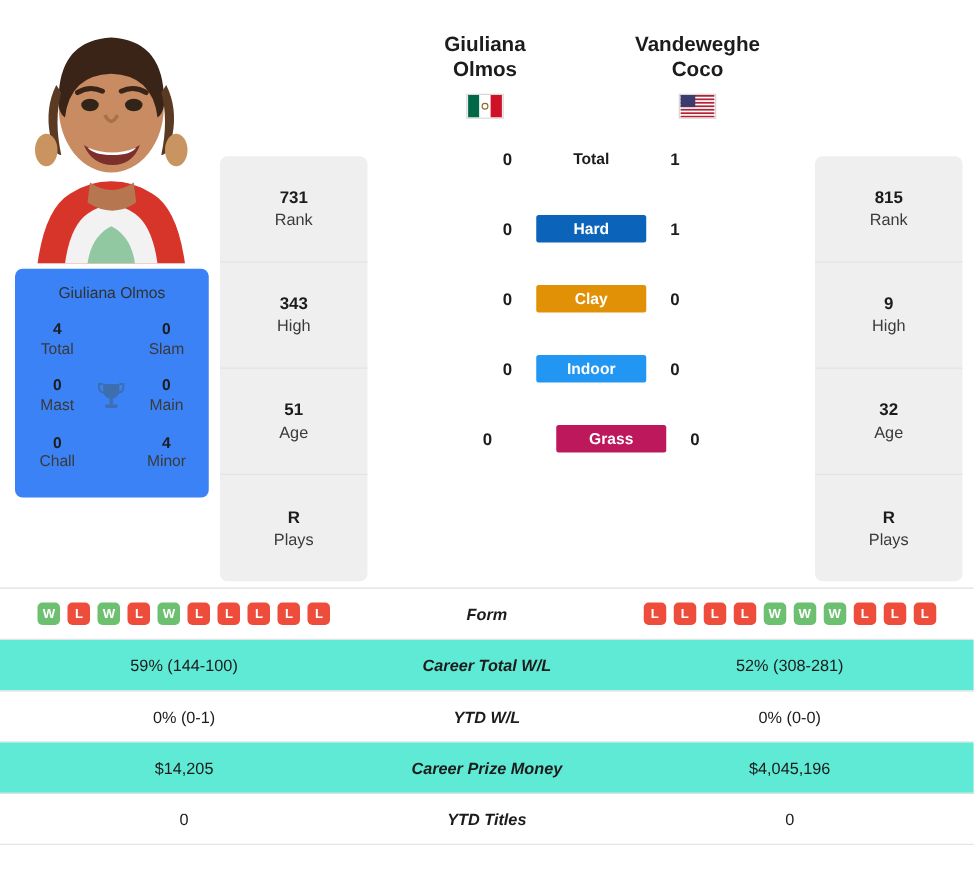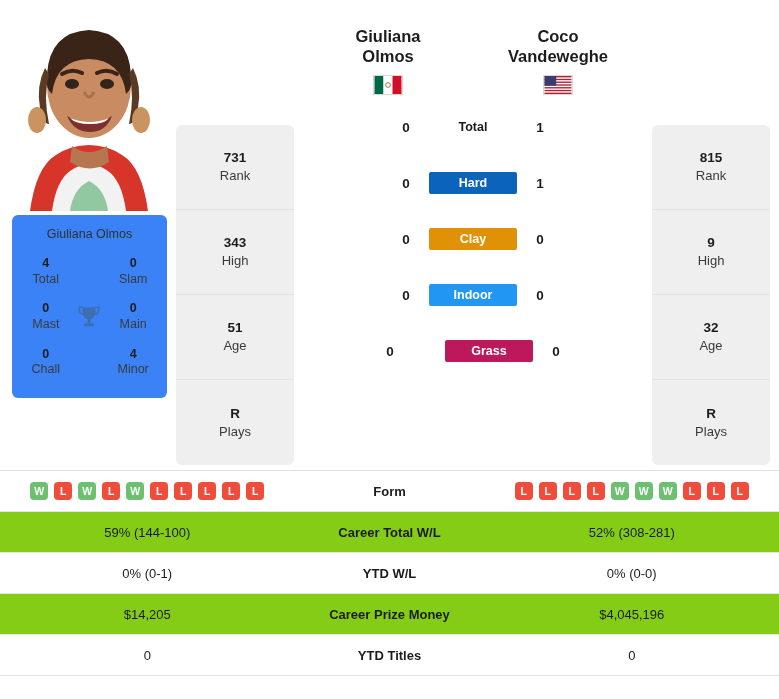--- a/index.html
+++ b/index.html
@@ -124,28 +124,28 @@
     border-radius: 2px;
   }
 
   
   .table { width: 779px; border-top: 1px solid #e0e0e0; }
   .trow {
     display: flex; align-items: center;
     height: 41px;
     border-bottom: 1px solid #e4e4e4;
   }
-  .trow.alt { background: #84cc16; }
+  .trow.alt { background: #5eead4; }
   .tleft, .tright {
     flex: 1 1 0; text-align: center;
     font-size: 13px; color: #1c1c1c;
   }
   .tmid {
     width: 190px; flex: 0 0 190px; text-align: center;
-    font-size: 13px; font-weight: bold; color: #1c1c1c;
+    font-size: 13px; font-weight: bold; color: #1c1c1c; font-style: italic;
   }
   .formwrap {
     display: flex; gap: 6px; justify-content: center; align-items: center;
   }
   .badge {
     width: 18px; height: 18px; border-radius: 4px;
     color: #ffffff; font-size: 10.5px; font-weight: bold;
     display: flex; align-items: center; justify-content: center;
   }
   .badge.w { background: #6cc070; }
@@ -254,22 +254,22 @@
           <div class="pname">Giuliana</div>
           <div class="pname">Olmos</div>
           <svg class="flag" viewBox="0 0 30 20">
             <rect width="10" height="20" fill="#006847"></rect>
             <rect x="10" width="10" height="20" fill="#ffffff"></rect>
             <rect x="20" width="10" height="20" fill="#ce1126"></rect>
             <circle cx="15" cy="10" r="2.6" fill="none" stroke="#8a6c2a" stroke-width="1"></circle>
           </svg>
         </div>
         <div class="name-block">
+          <div class="pname">Vandeweghe</div>
           <div class="pname">Coco</div>
-          <div class="pname">Vandeweghe</div>
           <svg class="flag" viewBox="0 0 30 20">
             <rect width="30" height="20" fill="#ffffff"></rect>
             <g fill="#b22234">
               <rect width="30" height="1.54"></rect>
                 <rect y="3.08" width="30" height="1.54"></rect>
               <rect y="6.16" width="30" height="1.54"></rect>
                 <rect y="9.24" width="30" height="1.54"></rect>
               <rect y="12.32" width="30" height="1.54"></rect>
                 <rect y="15.4" width="30" height="1.54"></rect>
               <rect y="18.46" width="30" height="1.54"></rect>

